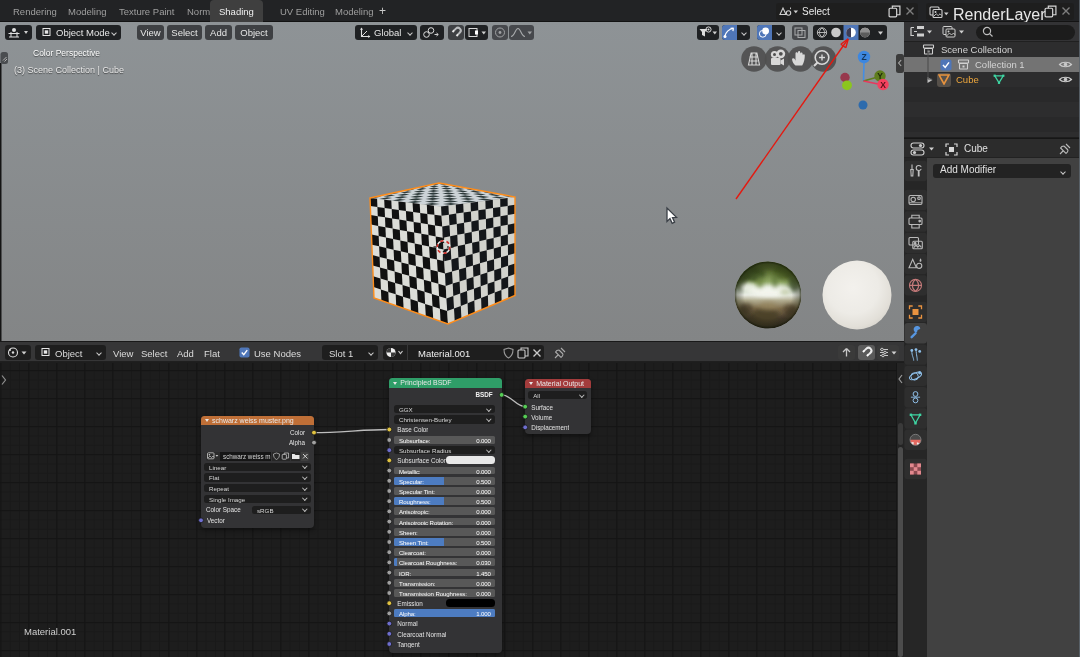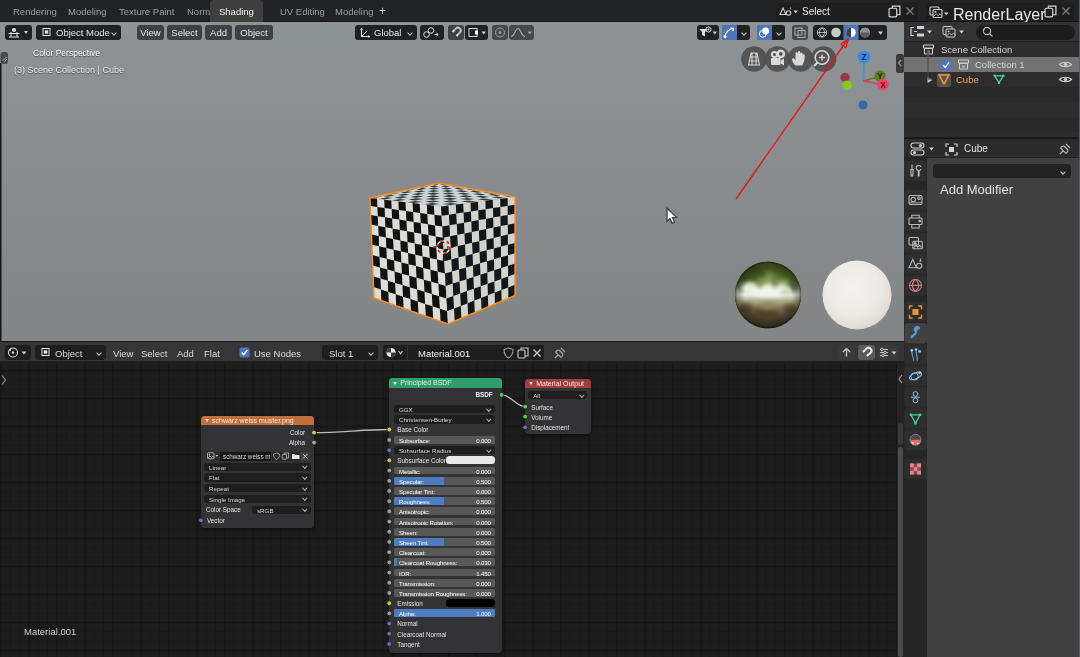--- a/index.html
+++ b/index.html
@@ -681,21 +681,21 @@
         <rect x="-5.5" y="-5.5" width="11" height="11" fill="#8a4a50"></rect>
         <rect x="-5.5" y="-5.5" width="3.7" height="3.7" fill="#e2888e"></rect>
             <rect x="1.8" y="-5.5" width="3.7" height="3.7" fill="#e2888e"></rect>
         <rect x="-1.8" y="-1.8" width="3.7" height="3.7" fill="#e2888e"></rect>
         <rect x="-5.5" y="1.8" width="3.7" height="3.7" fill="#e2888e"></rect>
             <rect x="1.8" y="1.8" width="3.7" height="3.7" fill="#e2888e"></rect>
       </g>
     </svg>
   </div>
   <div class="abs" style="left:29px;top:25px;width:138px;height:14px;background:#232323;border-radius:3px">
-    <span style="position:absolute;left:7px;top:18px;font-size:13px;color:#e0e0e0">Add Modifier</span>
+    <span style="position:absolute;left:7px;top:0;font-size:10px;color:#e0e0e0">Add Modifier</span>
     <span class="caret" style="position:absolute;right:6px;top:6px"></span>
   </div>
 </div>
 
 <div id="nheader">
   <div class="abs" style="left:5px;top:3px;width:26px;height:15px;background:#1e1e1e;border-radius:3px">
     <svg width="26" height="15" viewBox="0 0 26 15">
       <circle cx="8" cy="7.5" r="4.5" fill="none" stroke="#dcdcdc" stroke-width="1.1"></circle>
       <circle cx="8" cy="7.5" r="1.2" fill="#dcdcdc"></circle>
           <circle cx="5" cy="5" r="1" fill="#dcdcdc"></circle>

